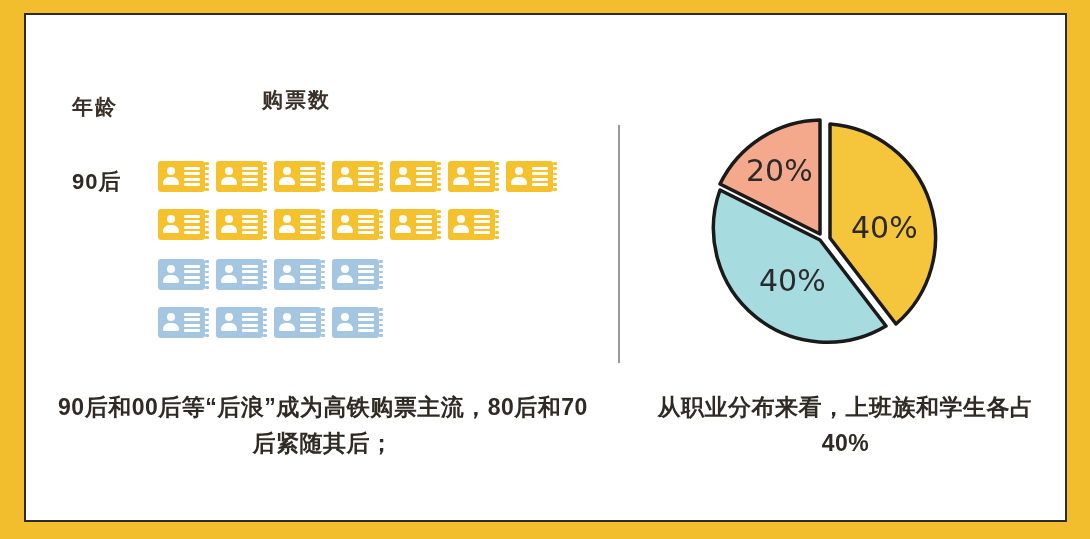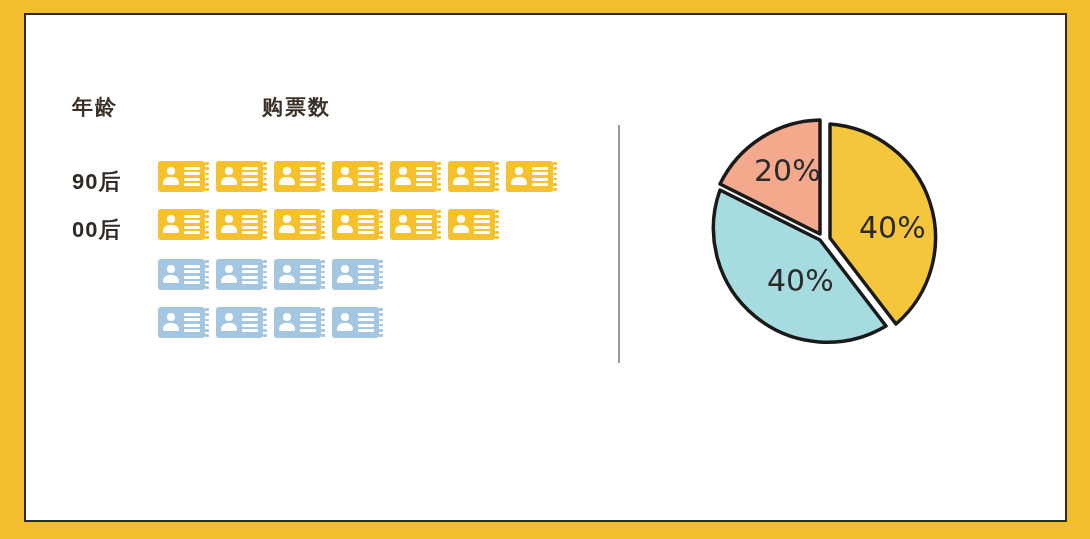--- a/index.html
+++ b/index.html
@@ -22,21 +22,21 @@
     background:#ffffff;overflow:hidden;
   }
 
   
   .left-block{position:absolute;left:0px;top:0px;width:592px;height:503px;}
   .hdr{
     position:absolute;color:#3a3028;font-size:21px;font-weight:700;
     letter-spacing:2px;white-space:nowrap;
   }
   .hdr-age{left:45px;top:77px;}
-  .hdr-count{left:235px;top:77px;}
+  .hdr-count{left:235px;top:70px;}
 
   .row{position:absolute;left:0;width:680px;height:44px;}
   .row-label{
     position:absolute;left:45px;top:9px;width:96px;
     color:#2f2a24;font-size:22px;font-weight:700;letter-spacing:1px;
     white-space:nowrap;
   }
   .row-icons{position:absolute;left:131px;top:3px;display:flex;gap:7px;}
 
   
@@ -75,21 +75,21 @@
   .divider{
     position:absolute;left:591px;top:109px;width:2px;height:238px;
     background:#9a9a9a;
   }
 
   
   .right-block{position:absolute;left:600px;top:0px;width:437px;height:503px;}
   .pie-wrap{position:absolute;left:54px;top:92px;width:280px;height:260px;}
   .pie-label{
     position:absolute;color:#2a2a2a;font-size:30px;font-weight:400;
-    font-family:"DejaVu Sans",sans-serif;white-space:nowrap;margin-left:8px;
+    font-family:"DejaVu Sans",sans-serif;white-space:nowrap;
   }
   .lbl-yellow{left:170px;top:102px;}
   .lbl-cyan{left:78px;top:155px;}
   .lbl-salmon{left:65px;top:45px;}
   .cap-right{left:20px;top:373px;width:397px;}
 </style>
 </head>
 <body>
 
 <div class="page">
@@ -235,21 +235,20 @@
                 <i></i>
                 <i></i>
                 <i></i>
                 <i></i>
               </div>
             </div>
           </div>
       </div>
 
       <div class="row" id="row1" style="top:190px;">
-        <div class="row-label">00后</div>
         <div class="row-icons">
             <div class="ticket">
               <div class="body" style="background: rgb(245, 194, 46);"></div>
               <div class="perf">
                 <i style="background: rgb(245, 194, 46);"></i>
                 <i style="background: rgb(245, 194, 46);"></i>
                 <i style="background: rgb(245, 194, 46);"></i>
                 <i style="background: rgb(245, 194, 46);"></i>
                 <i style="background: rgb(245, 194, 46);"></i>
                 <i style="background: rgb(245, 194, 46);"></i>
@@ -516,35 +515,37 @@
               <div class="lines">
                 <i></i>
                 <i></i>
                 <i></i>
                 <i></i>
               </div>
             </div>
           </div>
       </div>
 
+      <div class="caption cap-left">90后和00后等“后浪”成为高铁购票主流，80后和70后紧随其后；</div>
     </div>
 
     <div class="divider"></div>
 
     <div class="right-block">
       <div class="pie-wrap">
         <svg width="280" height="260" viewBox="0 0 280 260">
 
           <path id="slice-salmon" fill="#F4A88C" stroke="#1a1a1a" stroke-width="3.5" stroke-linejoin="round" d="M 142 16 A 114 114 0 0 0 42 80 L 142 130 Z" transform="translate(-3,-4)"></path>
 
           <path id="slice-cyan" fill="#A6DCE0" stroke="#1a1a1a" stroke-width="3.5" stroke-linejoin="round" d="M 42 80 A 114 114 0 0 0 208 216 L 142 130 Z" transform="translate(-3,2)"></path>
 
           <path id="slice-yellow" fill="#F5C63C" stroke="#1a1a1a" stroke-width="3.5" stroke-linejoin="round" d="M 142 16 A 114 114 0 0 1 208 216 L 142 130 Z" transform="translate(7,0)"></path>
         </svg>
         <div class="pie-label lbl-yellow">40%</div>
         <div class="pie-label lbl-cyan">40%</div>
         <div class="pie-label lbl-salmon">20%</div>
       </div>
 
+      <div class="caption cap-right">从职业分布来看，上班族和学生各占40%</div>
     </div>
 
   </div>
 </div>
 
 </body></html>

